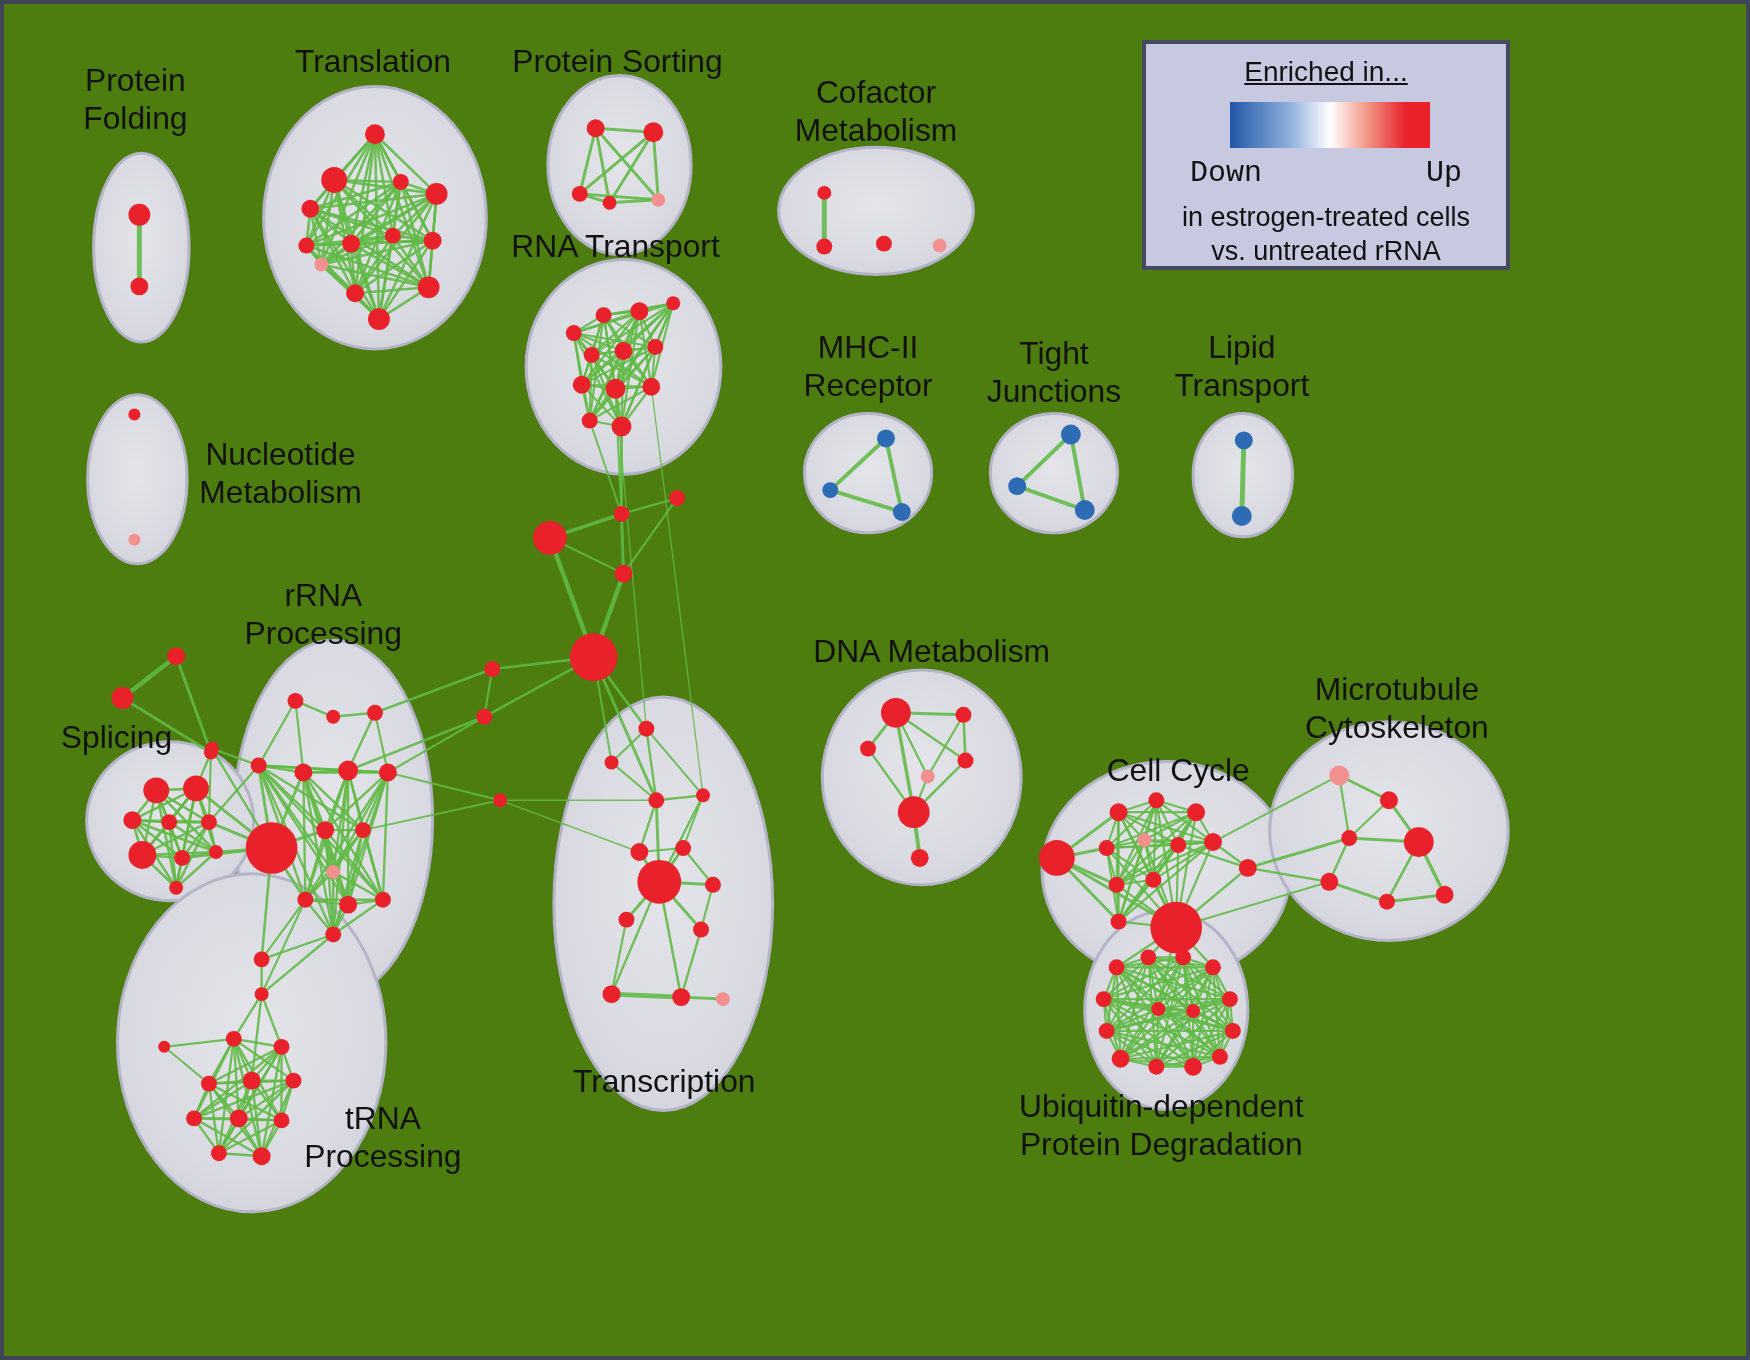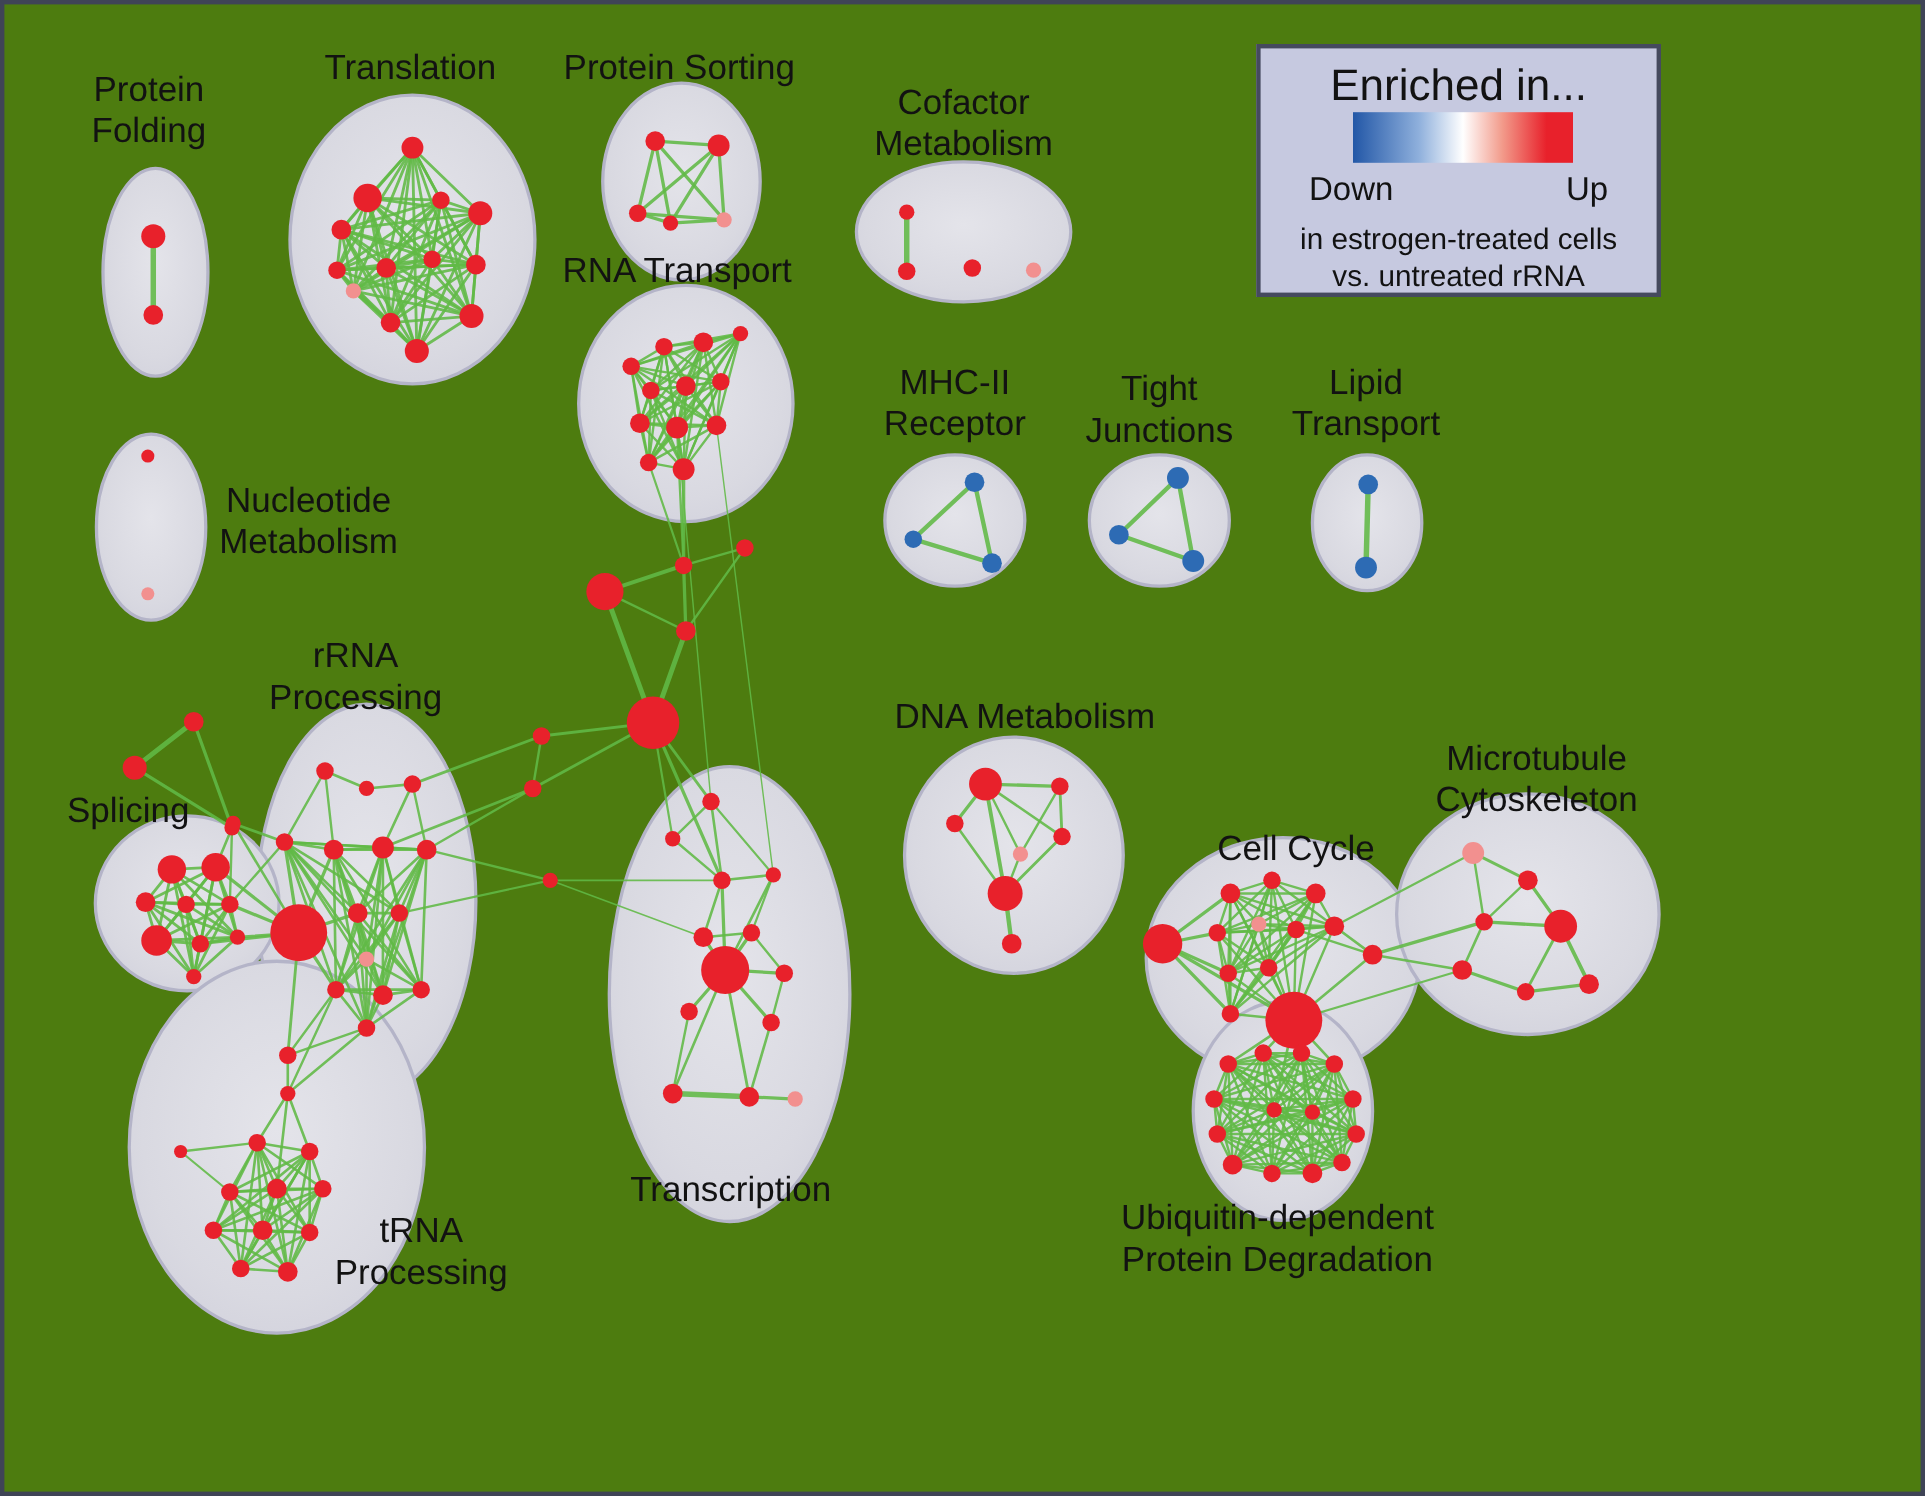--- a/index.html
+++ b/index.html
@@ -15,28 +15,28 @@
   .figure svg{position:absolute;left:0;top:0;width:100%;height:100%;}
   svg text.cluster-label{
     font-family:"Liberation Sans","DejaVu Sans",sans-serif;
     font-size:32px;fill:#121212;text-anchor:middle;
   }
   .legend{
     position:absolute;left:1138px;top:36px;width:368px;height:230px;
     border:4px solid #454a5e;background:#c6c9e0;box-sizing:border-box;
     text-align:center;color:#121212;
   }
-  .legend-title{font-size:40px;margin-top:12px;}
+  .legend-title{font-size:28px;margin-top:12px;text-decoration:underline;}
   .legend-bar{
     position:absolute;left:84px;top:58px;width:200px;height:46px;
     background:linear-gradient(90deg,#2257a7 0%,#8fb0dc 30%,#ffffff 50%,#f29a8a 68%,#e8212b 88%,#e8212b 100%);
   }
   .legend-scale{
     position:absolute;left:0;top:112px;width:100%;padding:0 44px;box-sizing:border-box;
-    display:flex;justify-content:space-between;font-size:30px;
+    display:flex;justify-content:space-between;font-size:30px;font-family:Liberation Mono, monospace;
   }
   .legend-caption1{position:absolute;left:0;top:158px;width:100%;font-size:27px;}
   .legend-caption2{position:absolute;left:0;top:192px;width:100%;font-size:27px;}
 </style>
 </head>
 <body>
 
 <div class="figure">
 
   <svg id="network-svg" viewBox="0 0 1750 1360">

